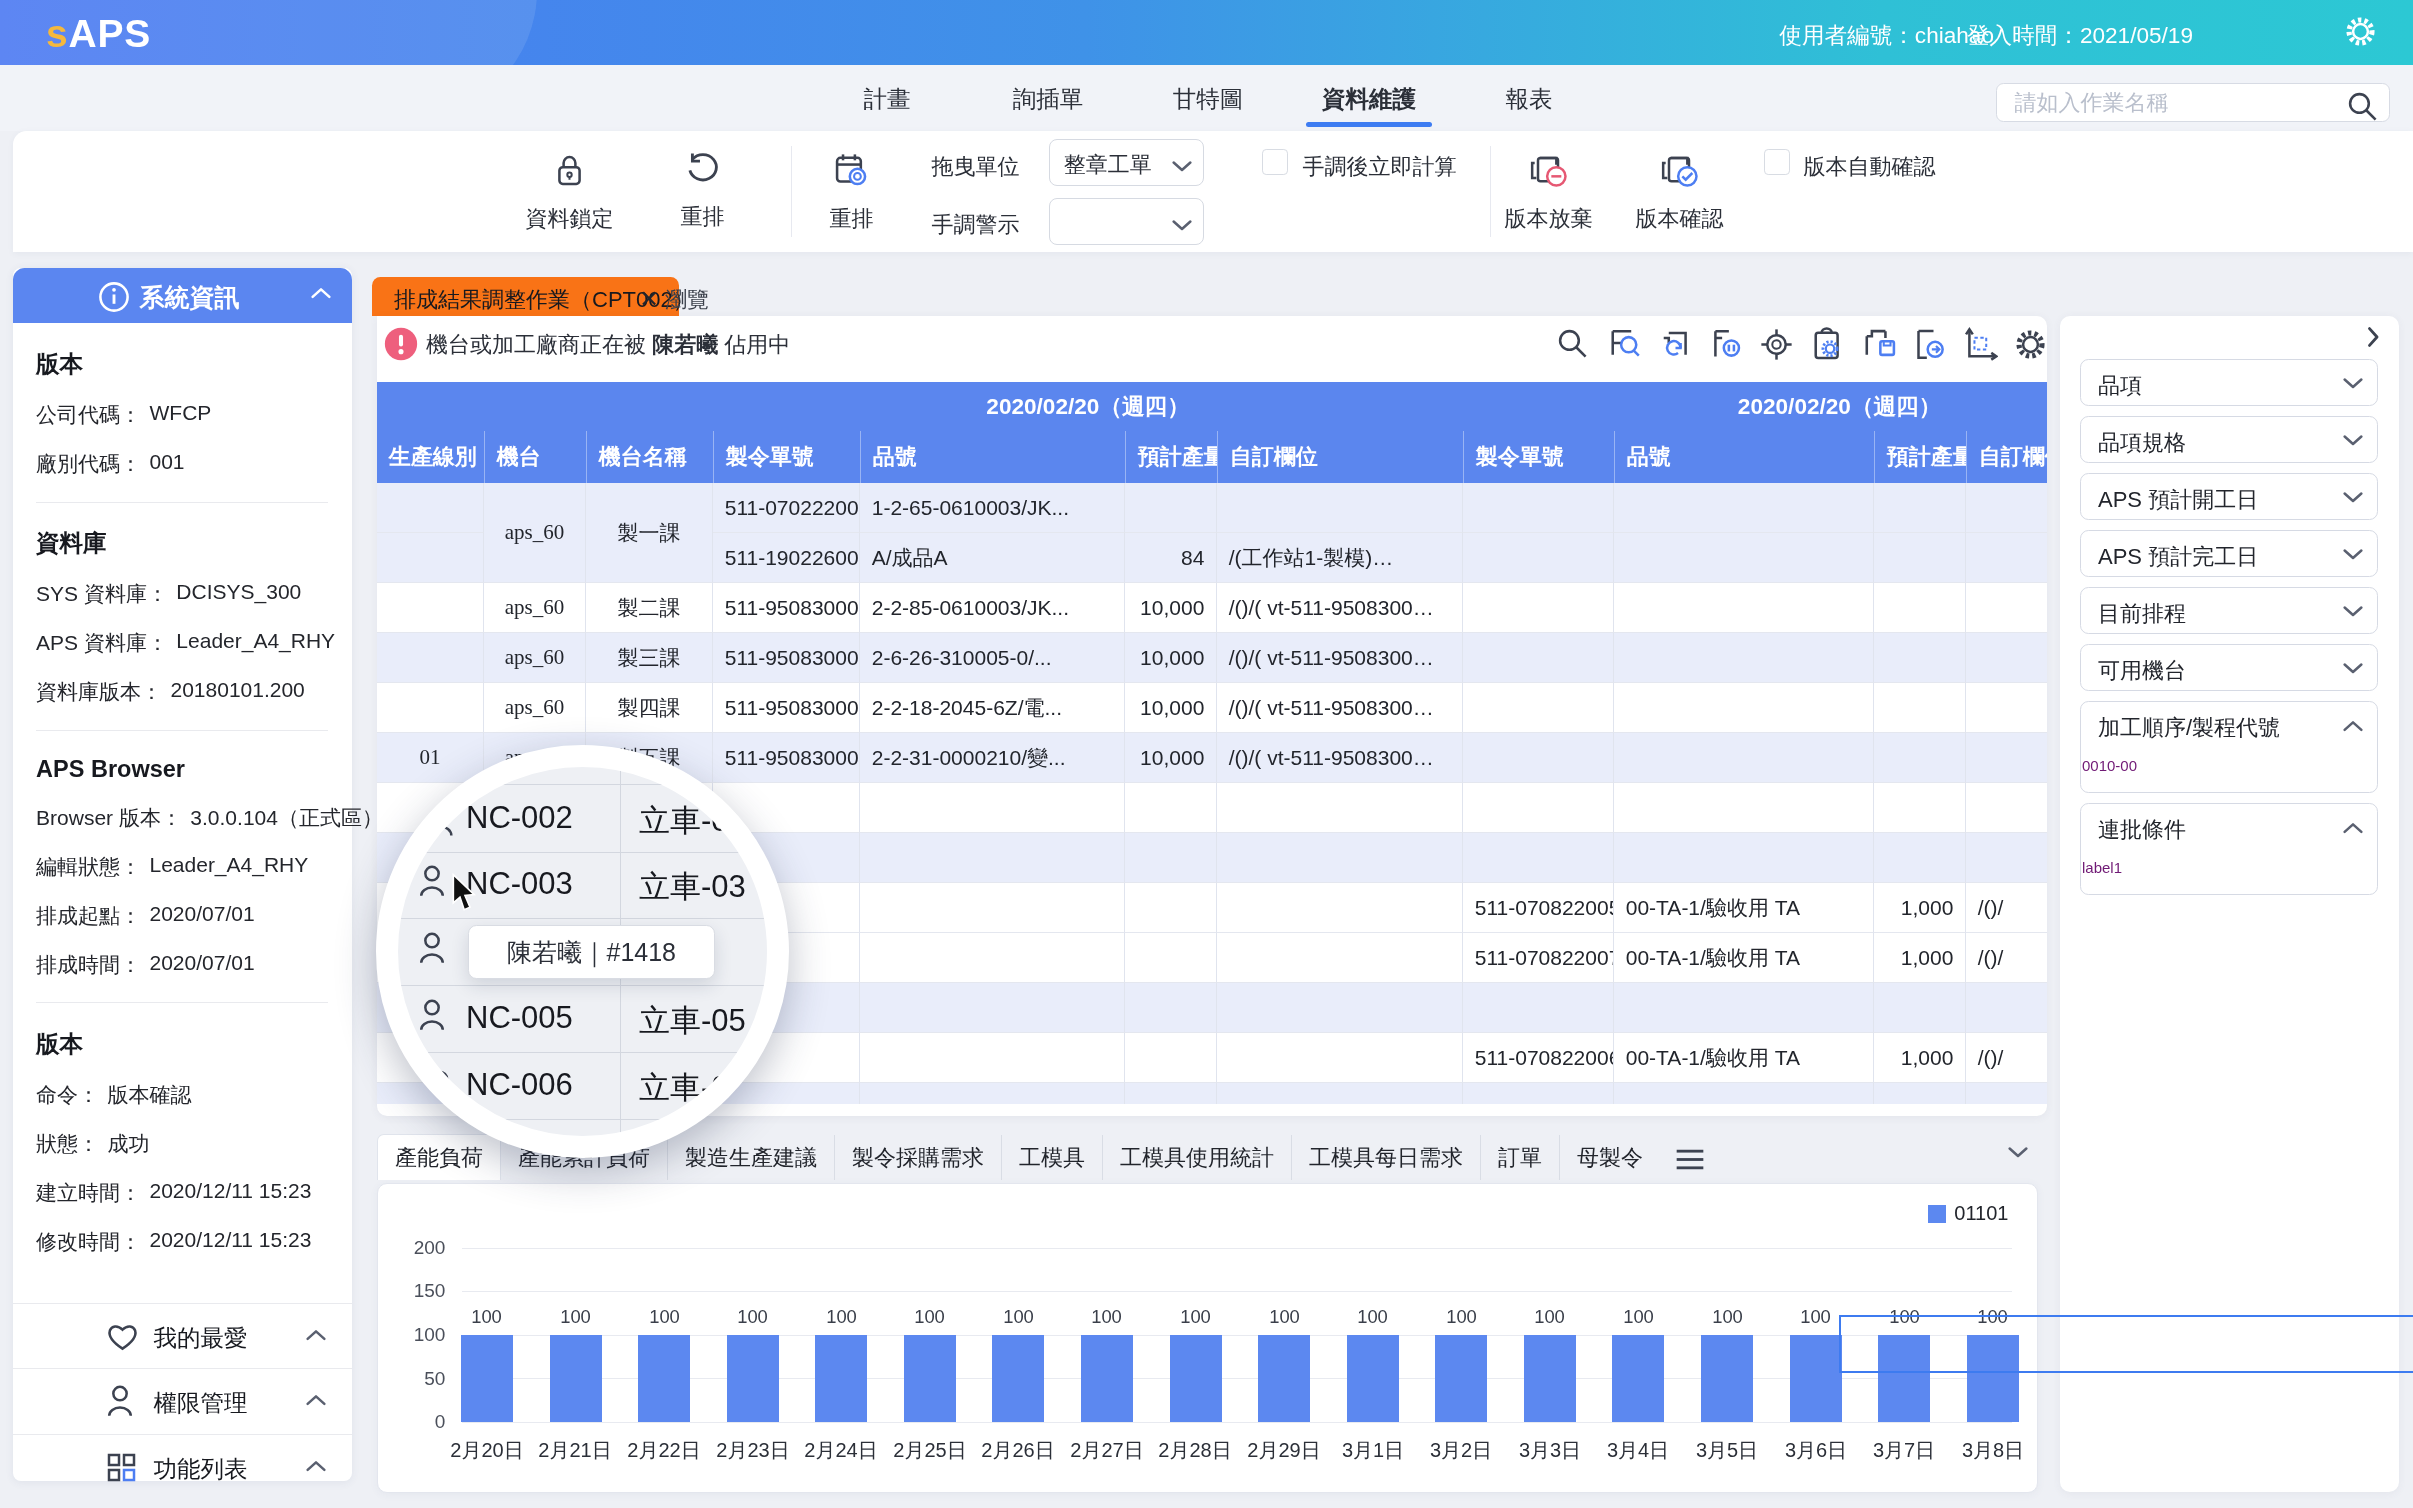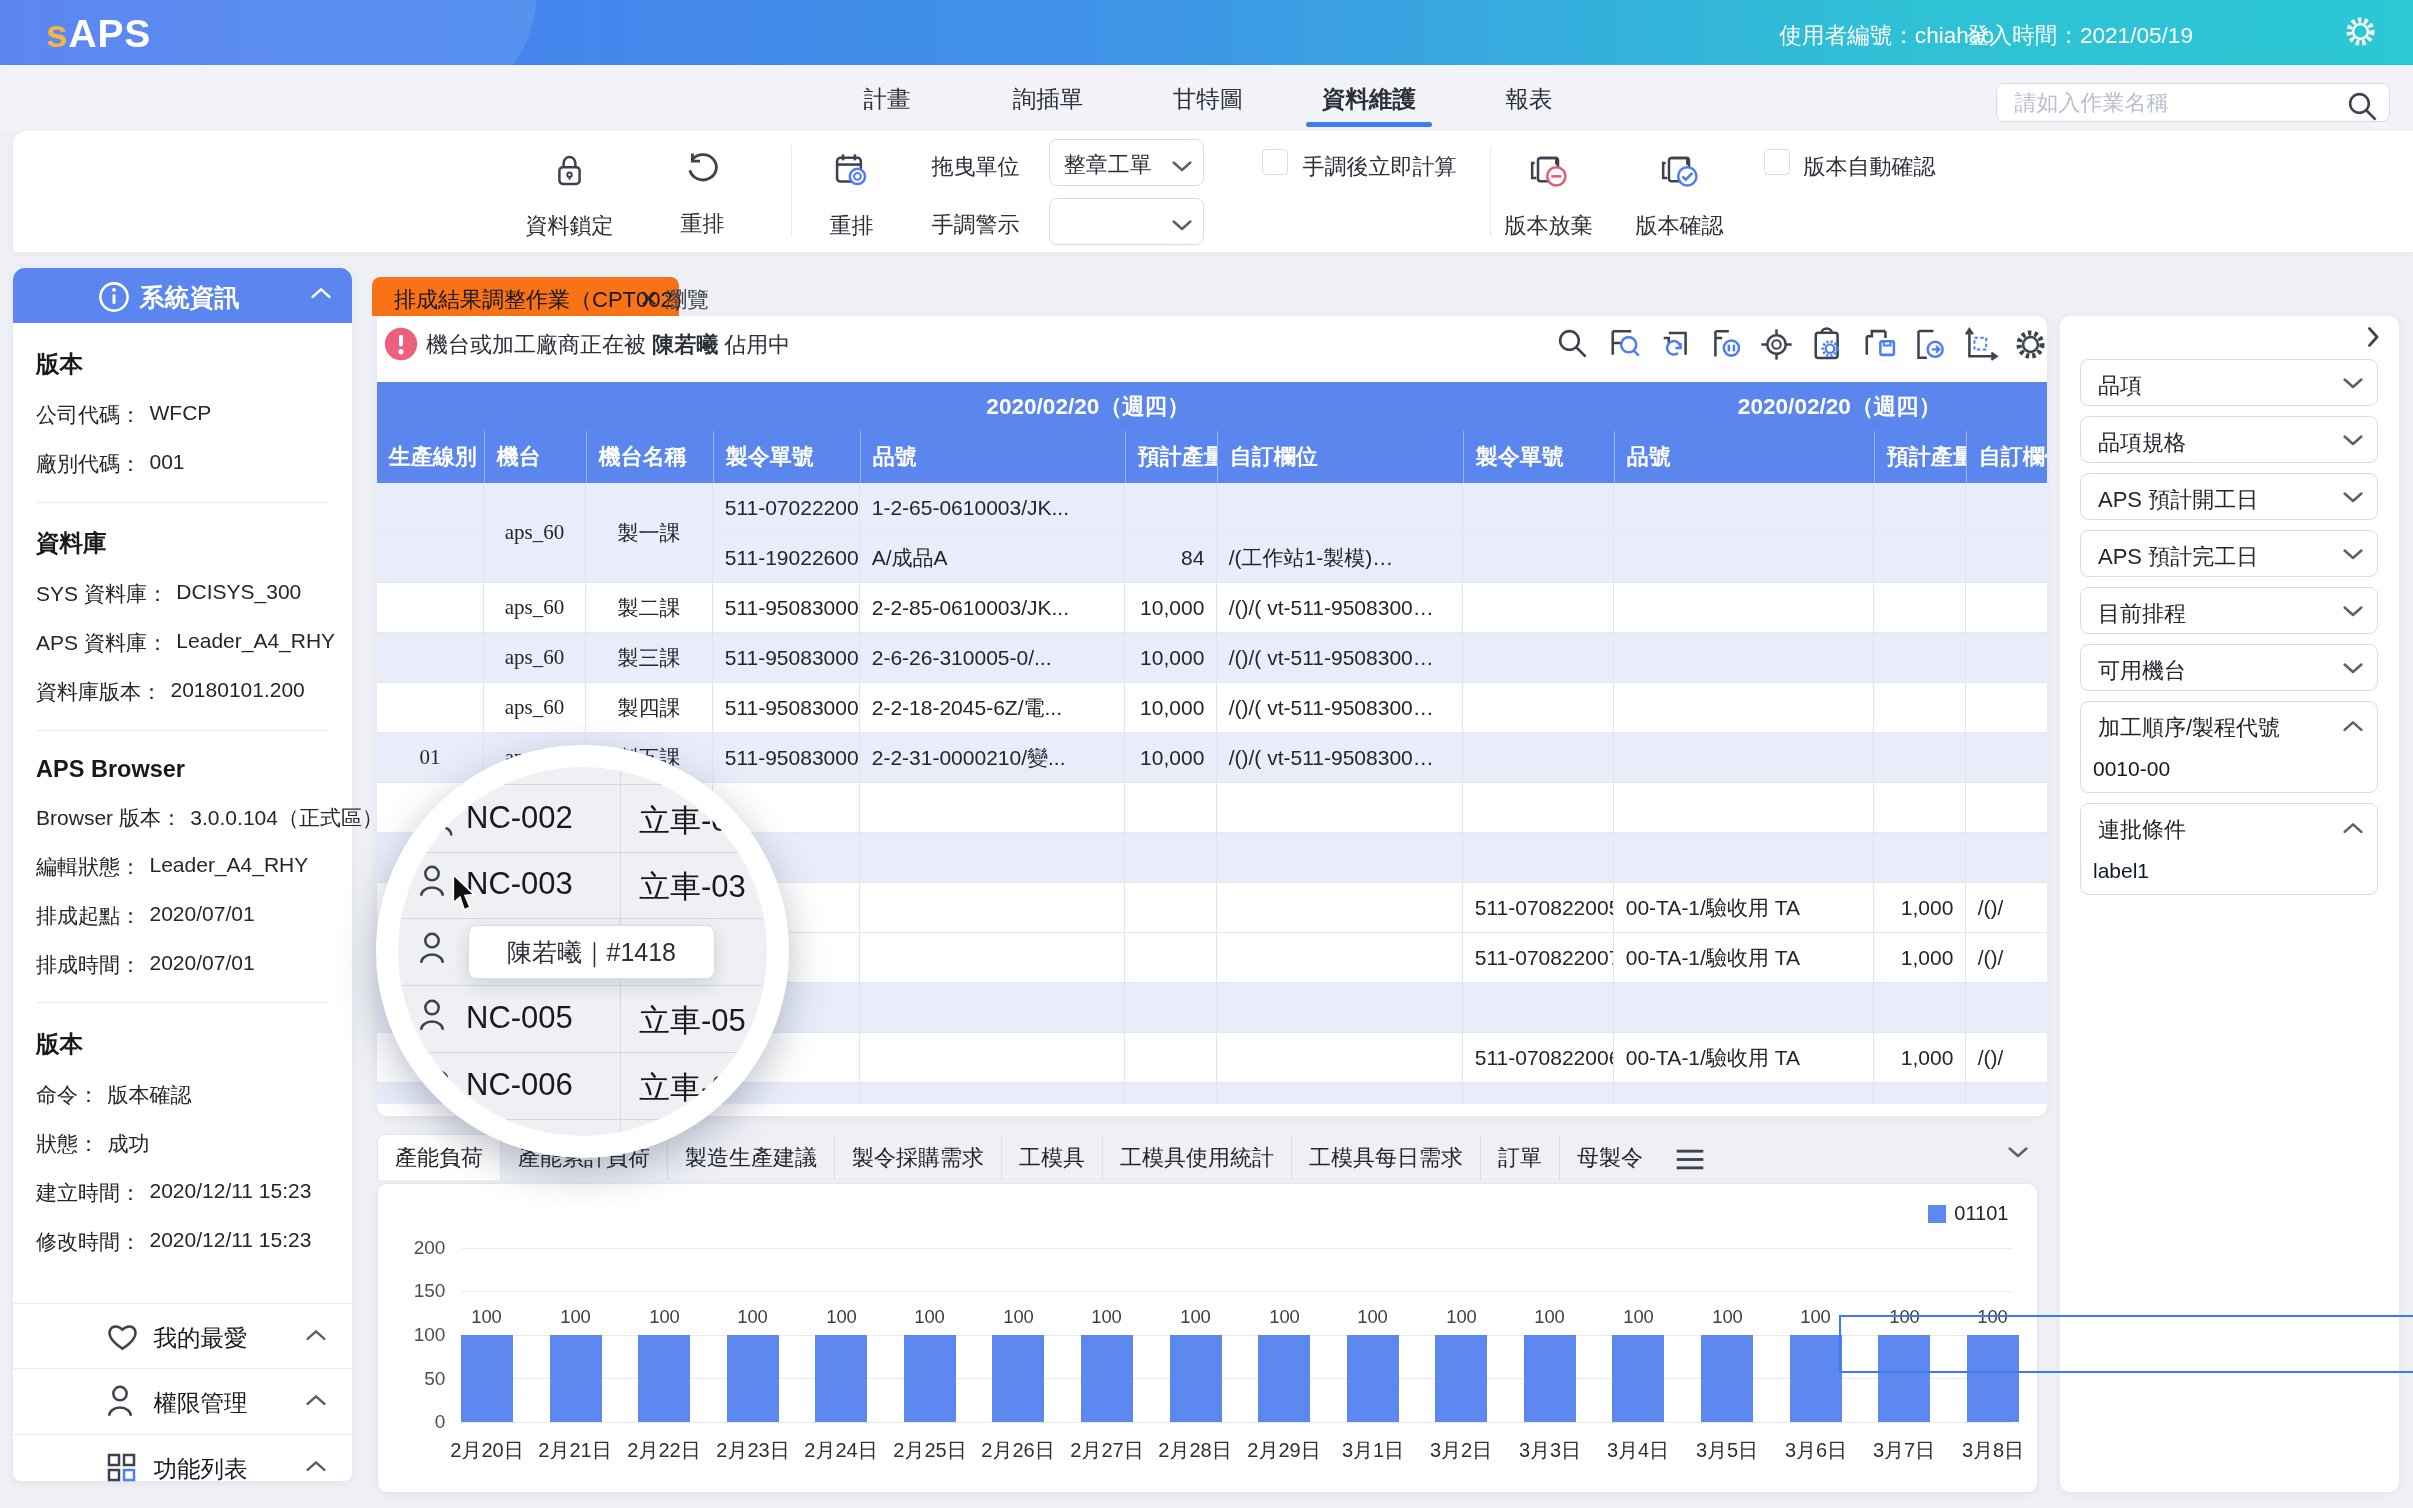--- a/index.html
+++ b/index.html
@@ -19,21 +19,21 @@
   .nav-tab{position:absolute;top:18.4px;transform:translateX(-50%);font-size:23.5px;color:#2b2f38;cursor:pointer;white-space:nowrap;}
   .nav-tab.active{font-weight:bold;}
   .nav-underline{position:absolute;top:57px;height:5px;width:126px;background:#3e7cf2;border-radius:2.5px;transform:translateX(-50%);}
   #nav-search{position:absolute;right:22.6px;top:18.4px;width:392px;height:37px;background:#fff;border:0.8px solid #d7dbe4;border-radius:7.5px;}
   #nav-search input{position:absolute;left:15px;top:3.4px;width:327px;height:28.5px;border:none;outline:none;font-size:22px;color:#3a3f4a;background:transparent;}
   #nav-search input::placeholder{color:#b9bfcc;}
   #nav-search .sicon{position:absolute;right:10px;top:4.2px;}
   
   #toolbarcard{position:absolute;left:13.4px;top:131px;width:2400px;height:121px;background:#fff;border-radius:13.4px 0 0 0;box-shadow:0 1.7px 6.7px rgba(60,70,110,.05);}
   .tb-item{position:absolute;text-align:center;transform:translateX(-50%);}
-  .tb-item .lab{display:block;margin-top:18px;font-size:22px;color:#2b2f38;white-space:nowrap;}
+  .tb-item .lab{display:block;margin-top:11px;font-size:22px;color:#2b2f38;white-space:nowrap;}
   .tb-divider{position:absolute;top:15px;width:0.8px;height:91px;background:#e7e9f0;}
   .tb-label{position:absolute;font-size:22px;color:#2b2f38;white-space:nowrap;}
   .tb-select{position:absolute;width:153px;height:45px;background:#fff;border:0.8px solid #d6dae2;border-radius:8px;font-size:22px;color:#2b2f38;}
   .tb-select .val{position:absolute;left:13.4px;top:9.2px;white-space:nowrap;}
   .tb-select .chev{position:absolute;right:10px;top:13.4px;}
   .tb-checkbox{position:absolute;width:23.5px;height:23.5px;border:1.7px solid #d8dce3;border-radius:4.2px;background:#fff;}
   
   #sidebar{position:absolute;left:12.6px;top:268px;width:339px;height:1213px;background:#fff;border-radius:8px;box-shadow:0 1.7px 8.4px rgba(60,70,110,.07);}
   #sb-header{position:absolute;left:0;top:0;width:339px;height:55px;background:#5b86f0;border-radius:11.7px 11.7px 0 0;}
   #sb-header .ttl{position:absolute;left:127px;top:12.6px;font-size:25px;font-weight:bold;color:#fff;}
@@ -99,21 +99,21 @@
   .ytick{position:absolute;width:59px;text-align:right;font-size:19px;color:#4a4f5a;}
   .bar{position:absolute;}
   .barval{position:absolute;width:67px;text-align:center;font-size:18.4px;color:#3a3f4a;}
   .xlab{position:absolute;width:92px;text-align:center;font-size:20px;color:#2b2f38;}
   
   #rightpanel{position:absolute;left:2060px;top:316px;width:339px;height:1176px;background:#fff;border-radius:10px;box-shadow:0 1.7px 8.4px rgba(60,70,110,.06);}
   #rp-collapse{position:absolute;right:18.4px;top:10px;cursor:pointer;}
   .rp-box{position:absolute;left:20px;width:298px;border:0.8px solid #d6dae4;border-radius:8.4px;background:#fff;box-sizing:border-box;}
   .rp-box .lab{position:absolute;left:17px;top:11px;font-size:22px;color:#22252c;white-space:nowrap;}
   .rp-box .chev{position:absolute;right:13.4px;top:17px;}
-  .rp-box .val{position:absolute;left:12px;top:55px;font-size:21px;color:#0f172a;}
+  .rp-box .val{position:absolute;left:1px;top:55px;font-size:15px;color:#701a75;}
 </style>
 </head>
 <body>
 
 <div id="root">
 
   <div id="topbar">
     <div id="logo">
       <span class="s">s</span><span class="rest">APS</span>
     </div>

